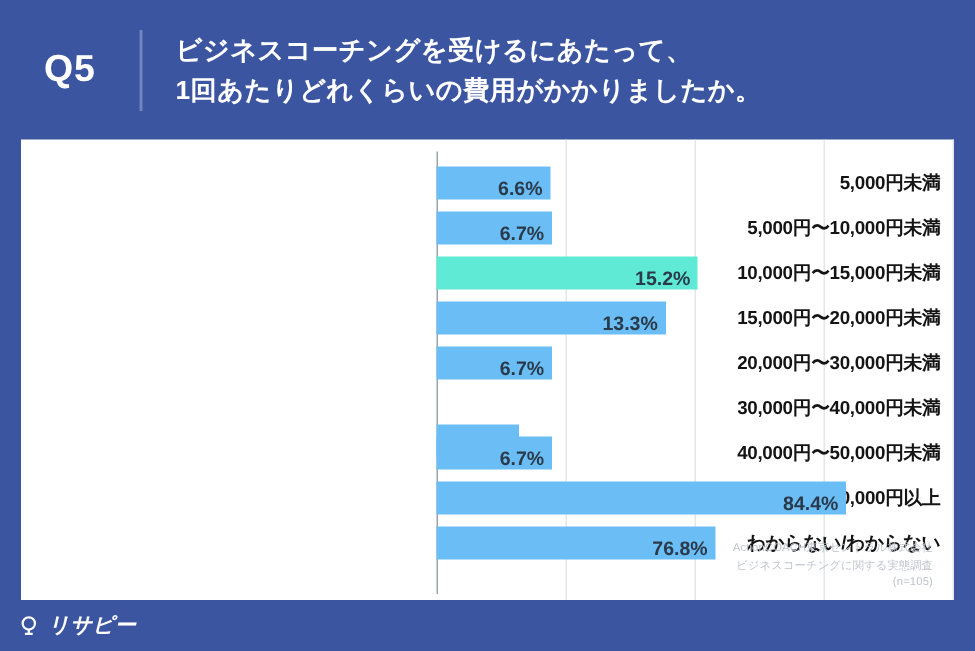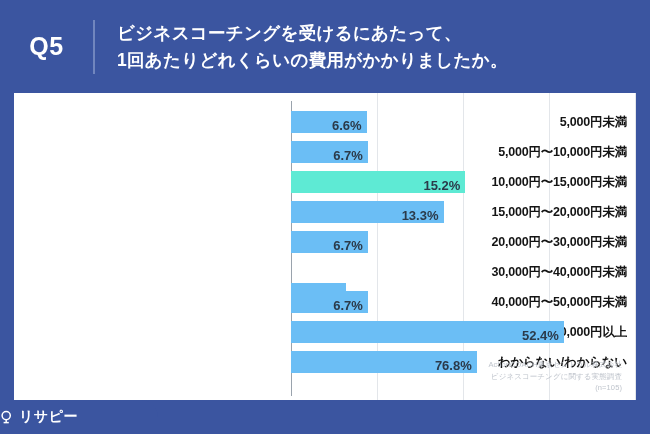--- a/index.html
+++ b/index.html
@@ -78,21 +78,21 @@
     text-align:right; color:#BFC4CC;
     font-size:7.5px; line-height:1.55; letter-spacing:0.1px;
   }
 
   
   #logo-bar {
     position:absolute; left:0; bottom:0;
     width:158px; height:34px;
     background:#3B55A0;
     border-top-right-radius:17px;
-    display:flex; align-items:center; 
+    display:flex; align-items:center; padding-left:13px;font-style:italic;
   }
   #logo-icon { width:14px; height:14px; position:relative; flex:none; }
   #logo-text {
     color:#ffffff; font-size:14px; font-weight:bold;
     margin-left:5px; letter-spacing:0.5px;
   }
 </style>
 </head>
 <body>
 
@@ -167,21 +167,21 @@
         <div class="bar-wrap">
           <div class="bar" style="width: 76.8267px; background: rgb(107, 190, 245);">
             <span class="bar-value">6.7%</span>
           </div>
         </div>
       </div>
       <div class="row" style="top: 228px;">
         <div class="row-label">50,000円以上</div>
         <div class="bar-wrap">
           <div class="bar" style="width: 272.907px; background: rgb(107, 190, 245);">
-            <span class="bar-value">52.4%</span>
+            <span class="bar-value">84.4%</span>
           </div>
         </div>
       </div>
       <div class="row" style="top: 258px;">
         <div class="row-label">わからない/わからない</div>
         <div class="bar-wrap">
           <div class="bar" style="width: 185.76px; background: rgb(107, 190, 245);">
             <span class="bar-value">76.8%</span>
           </div>
         </div>

